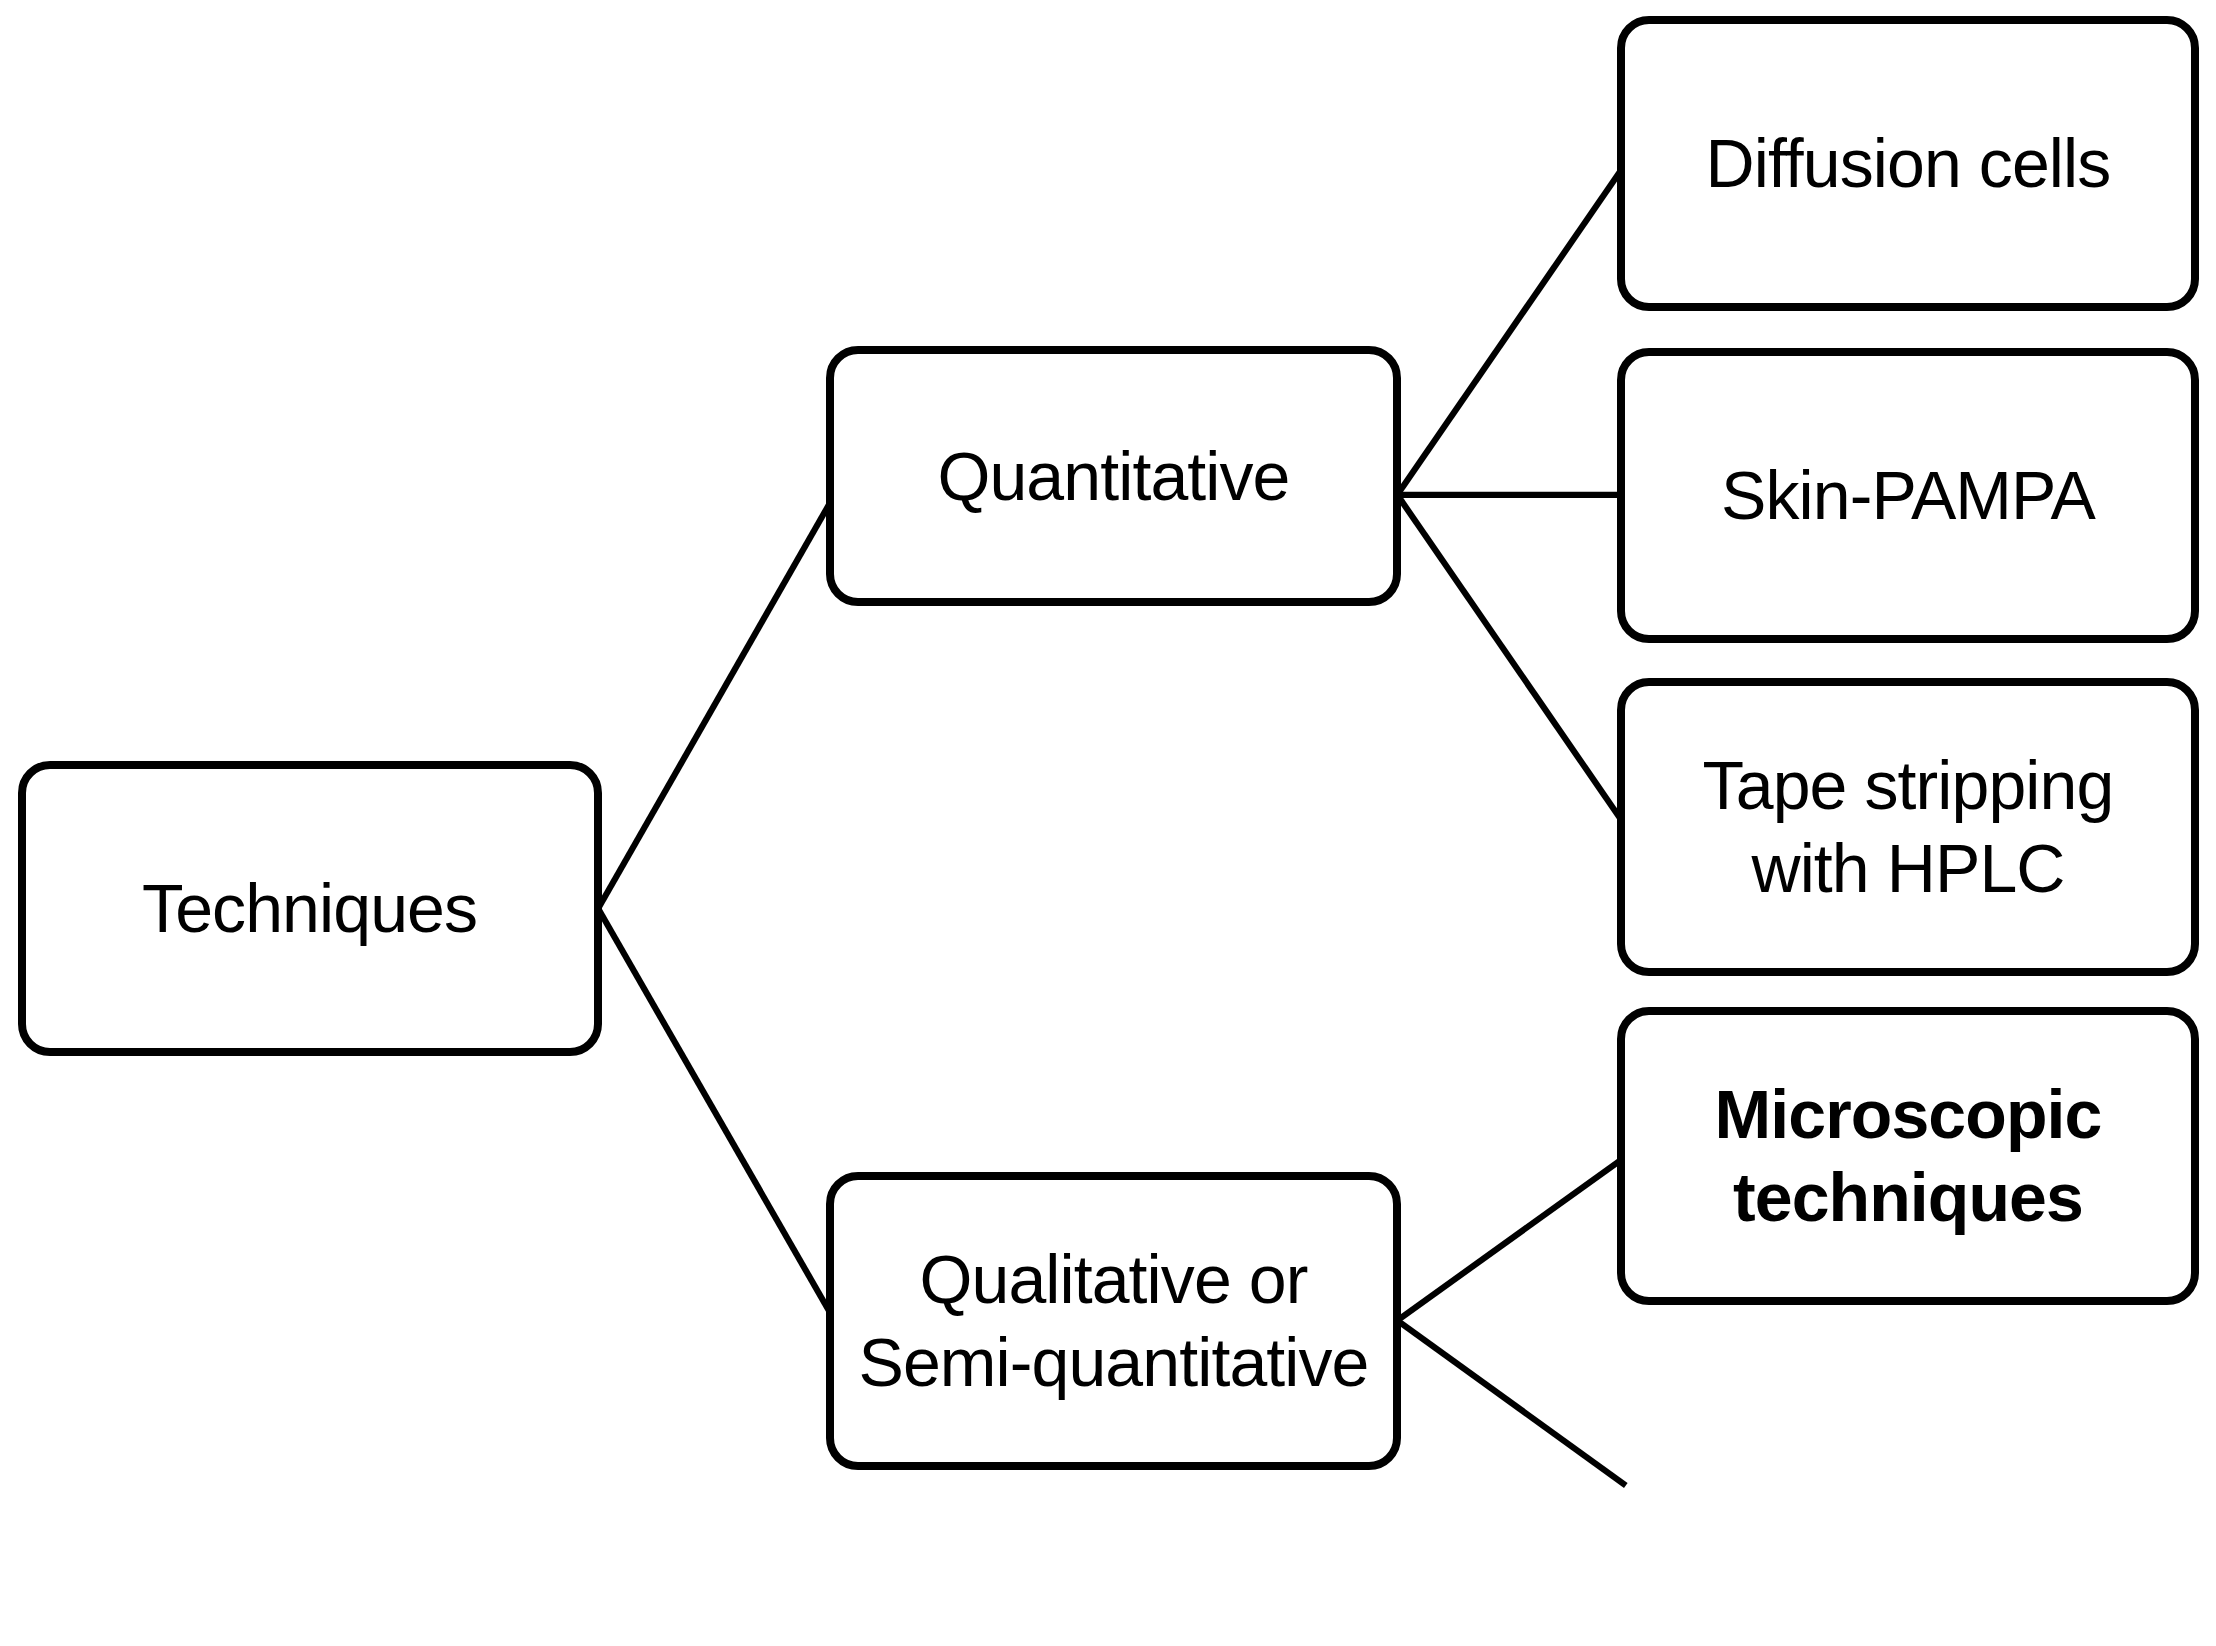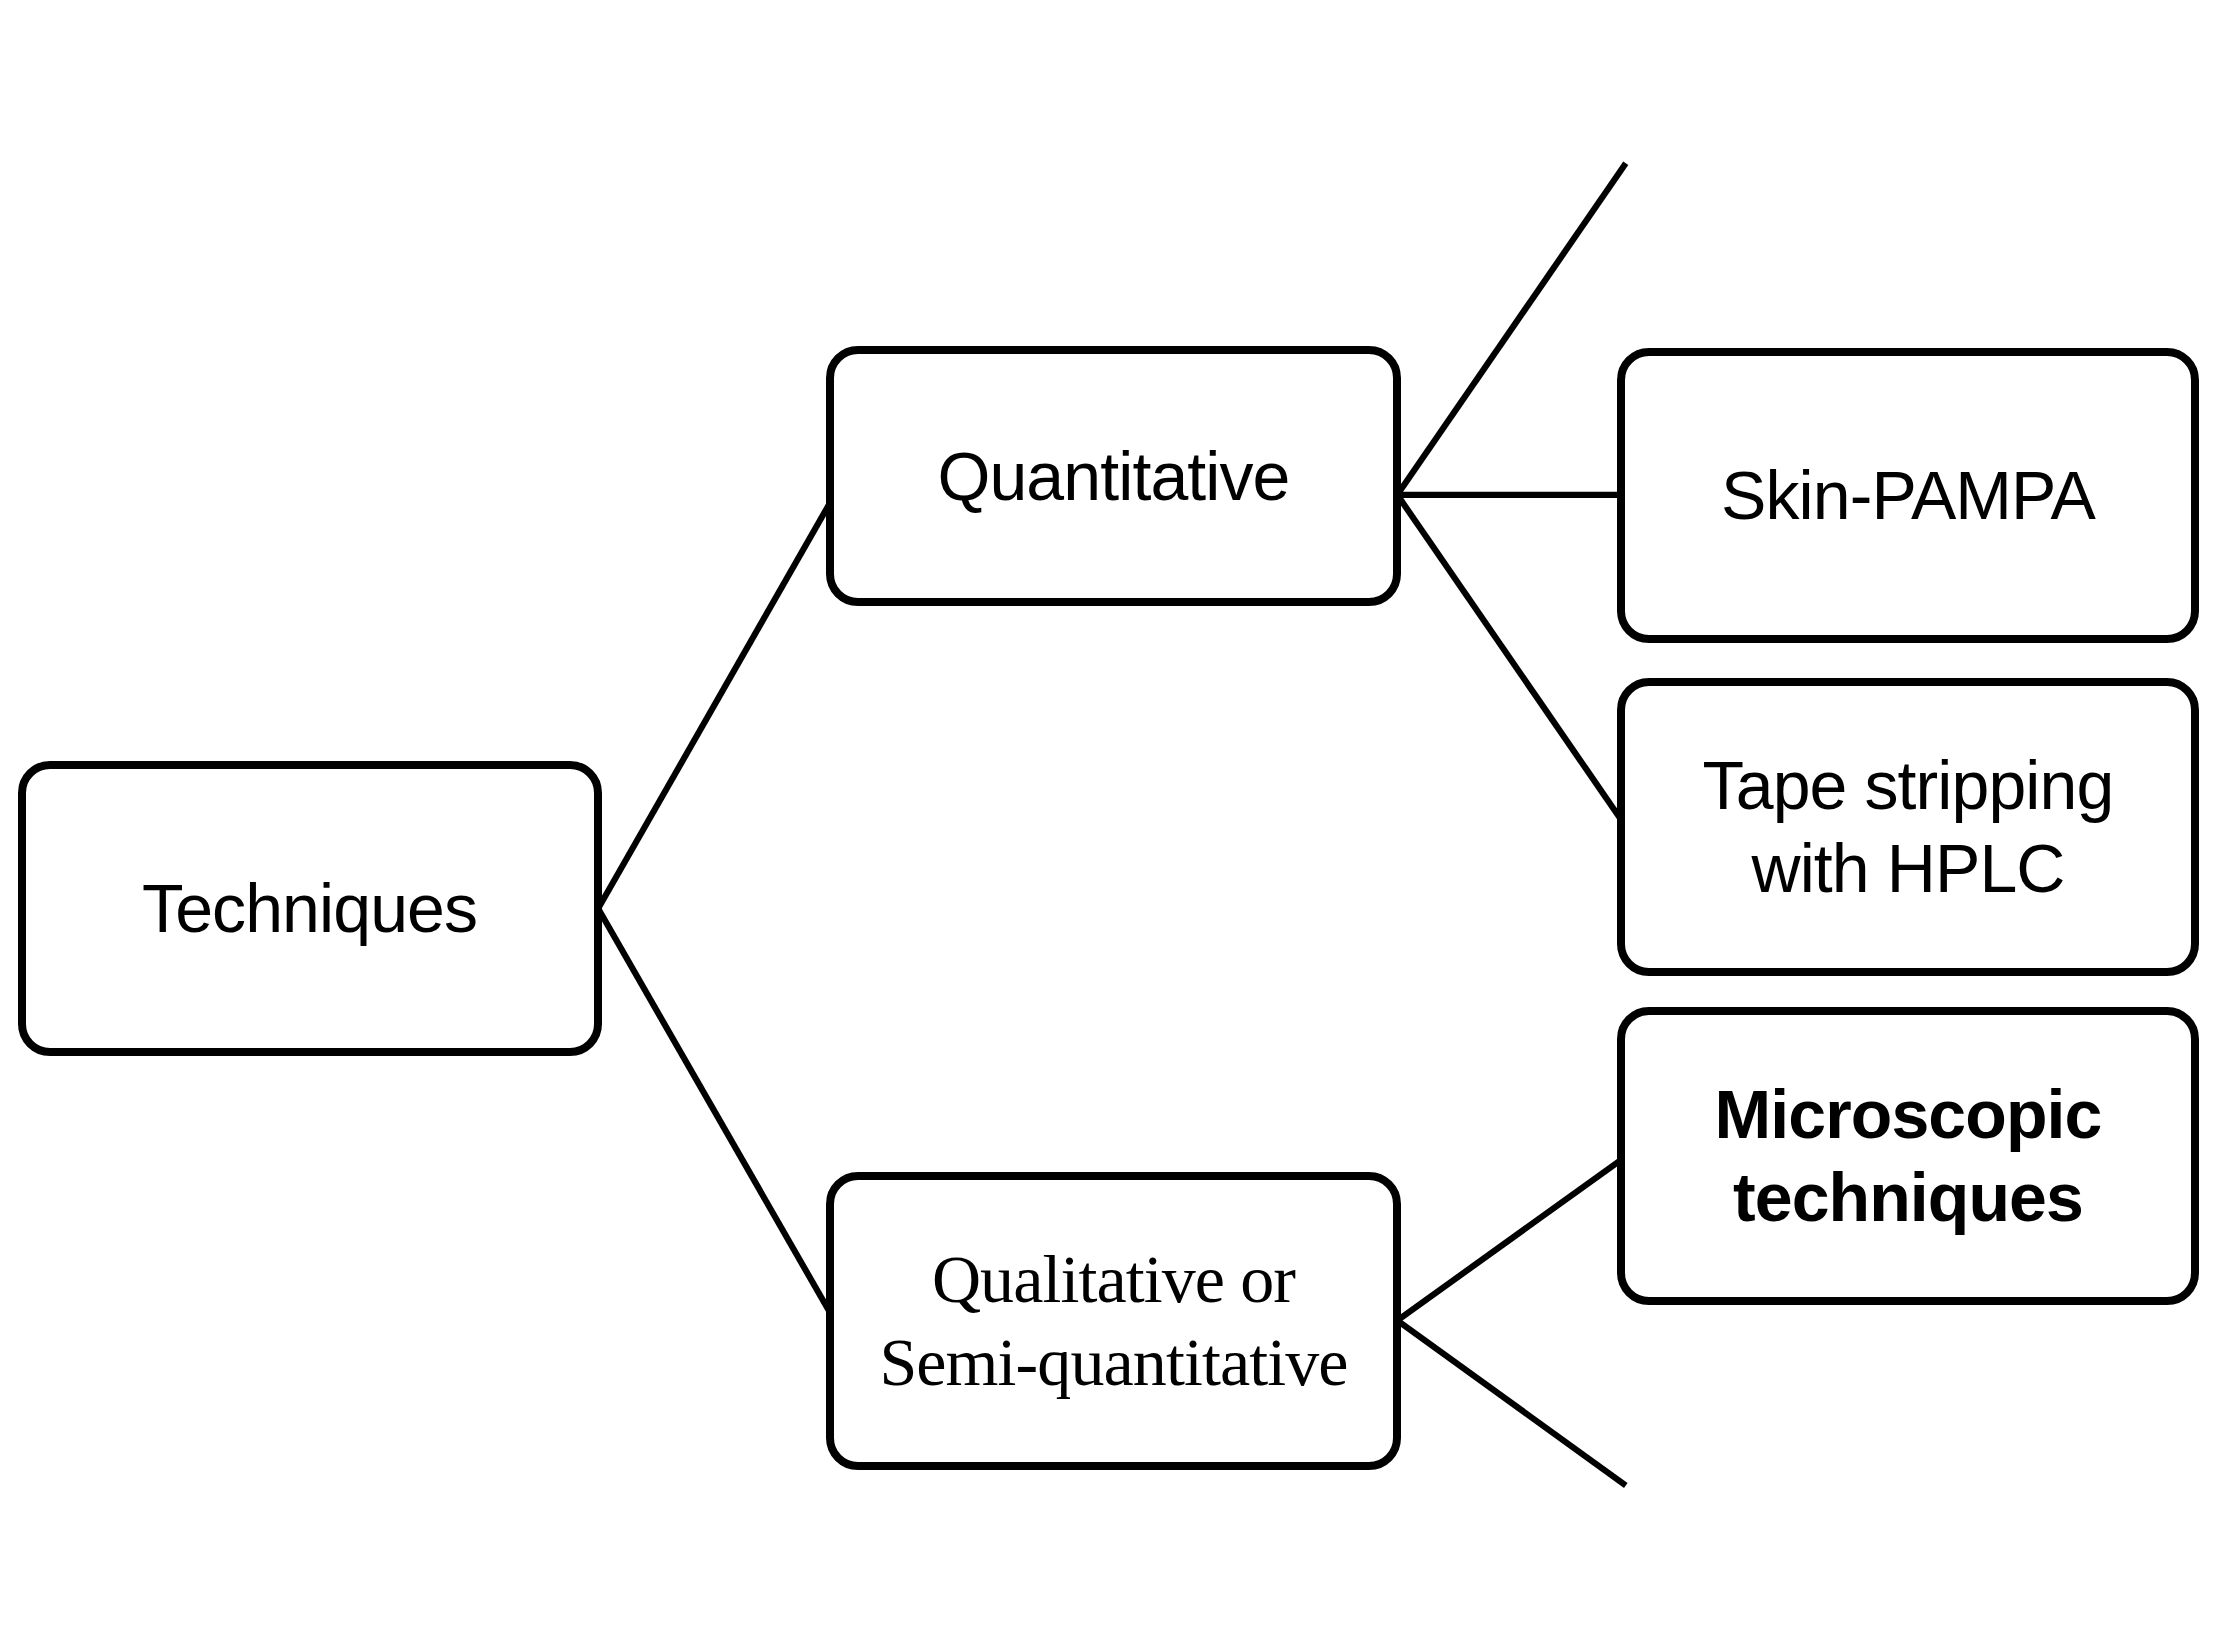--- a/index.html
+++ b/index.html
@@ -42,21 +42,21 @@
     font-size: 68px;
     line-height: 1.22;
     color: #000000;
     text-align: center;
     white-space: pre-line;
     letter-spacing: -0.9px;
   }
   
   #node-techniques   { left: 17.6px;   top: 761px;  width: 584px; height: 295px; }
   #node-quantitative { left: 826px;  top: 346px;  width: 575px; height: 260px; }
-  #node-qualitative  { left: 826px;  top: 1172px; width: 575px; height: 298px; font-family: Liberation Serif, serif; }
+  #node-qualitative  { left: 826px;  top: 1172px; width: 575px; height: 298px; }
   #node-diffusion    { left: 1617px; top: 16px;   width: 582px; height: 295px; }
   #node-skinpampa    { left: 1617px; top: 348px;  width: 582px; height: 295px; }
   #node-tape         { left: 1617px; top: 678px;  width: 582px; height: 298px; }
   #node-microscopic  { left: 1617px; top: 1007px; width: 582px; height: 298px; font-weight: bold; }
   #node-confocal     { left: 1617px; top: 1336px; width: 582px; height: 300px; }
 </style>
 </head>
 <body>
 
 <div id="canvas">
@@ -77,20 +77,23 @@
 
   <div class="node" id="node-quantitative">
     <span class="node-label">Quantitative</span>
   </div>
 
   <div class="node" id="node-qualitative">
     <span class="node-label">Qualitative or
 Semi-quantitative</span>
   </div>
 
+  <div class="node" id="node-diffusion">
+    <span class="node-label">Diffusion cells</span>
+  </div>
 
   <div class="node" id="node-skinpampa">
     <span class="node-label">Skin-PAMPA</span>
   </div>
 
   <div class="node" id="node-tape">
     <span class="node-label">Tape stripping
 with HPLC</span>
   </div>
 

